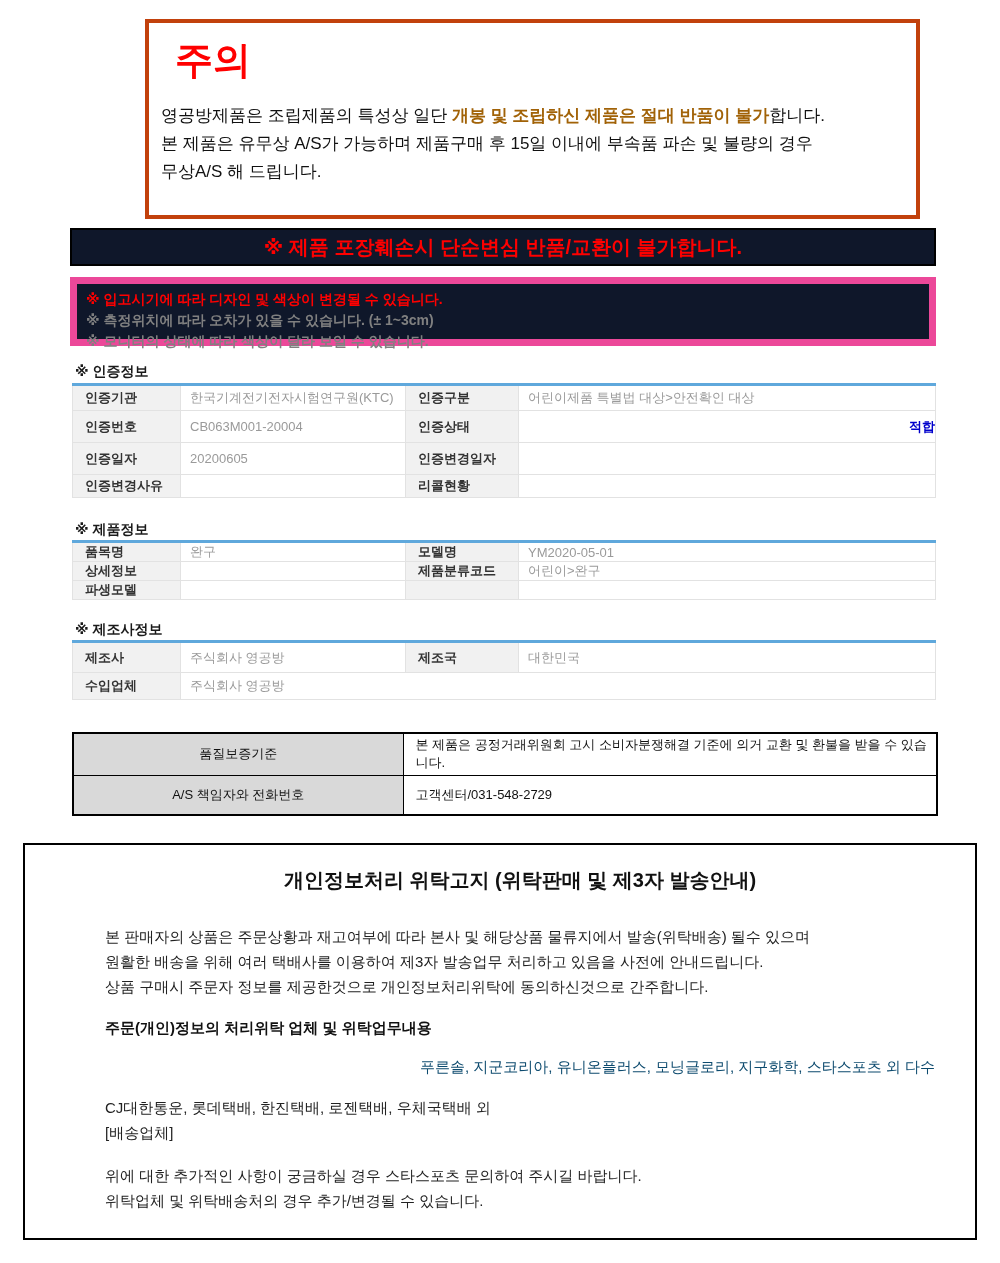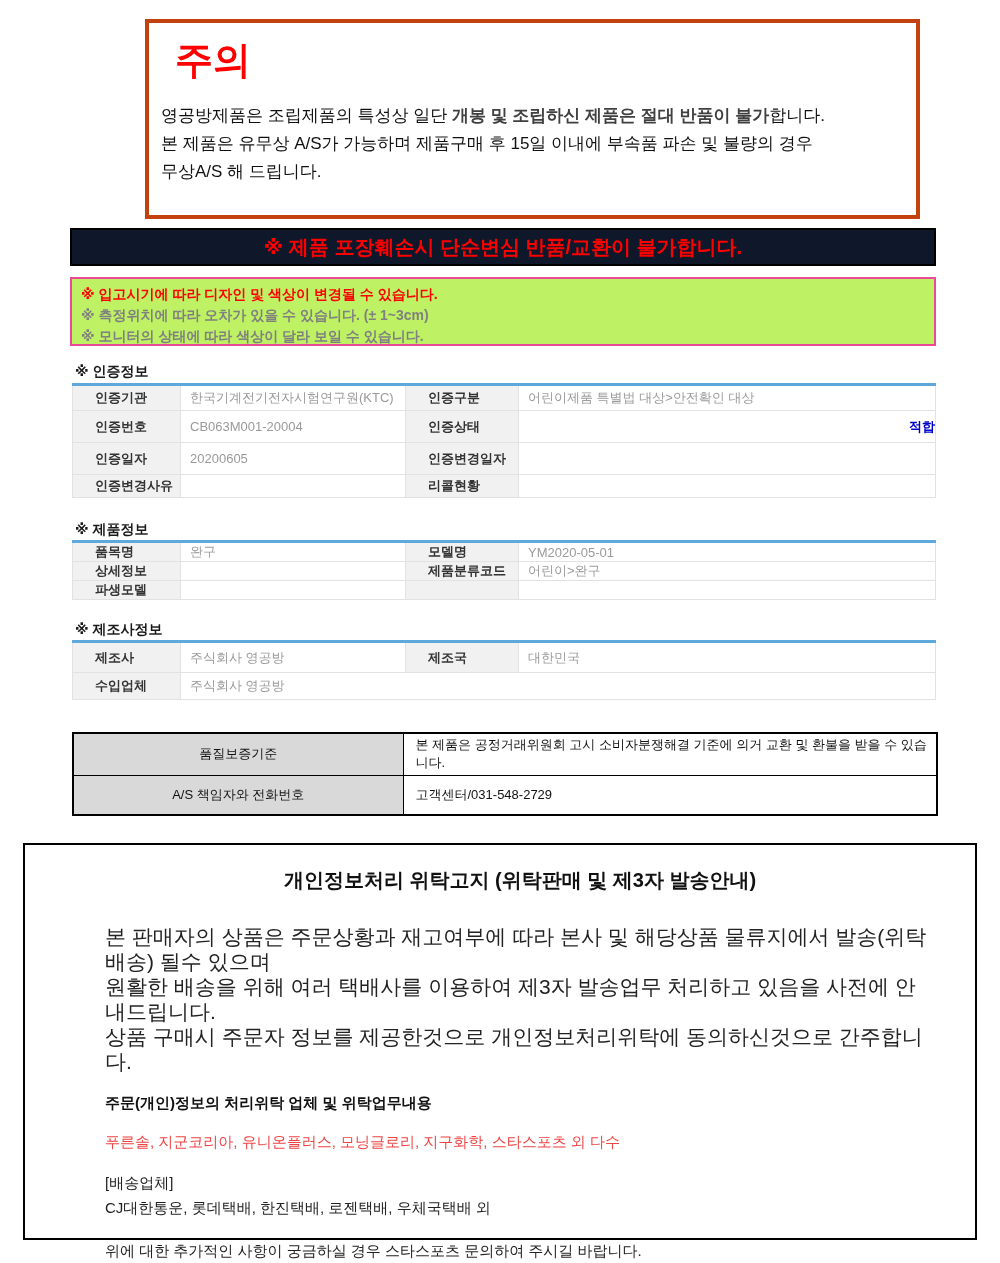--- a/index.html
+++ b/index.html
@@ -5,63 +5,63 @@
   * { margin:0; padding:0; box-sizing:border-box; }
   html,body { background:#ffffff; }
   body { font-family:"Liberation Sans","DejaVu Sans",sans-serif; }
   .page { position:relative; width:1000px; height:1263px; background:#ffffff; overflow:hidden; }
 
   
   .warning-box { position:absolute; left:145px; top:19px; width:775px; height:200px;
     border:4px solid #c2410c; background:#ffffff; }
   .warning-title { margin:12px 0 0 26px; font-size:38px; font-weight:bold; color:#ff0000; }
   .warning-body { margin:16px 12px 0 12px; font-size:17px; line-height:28px; color:#111111; }
-  .warning-red { color:#404040; font-weight:bold; }
+  .warning-red { color:#a16207; font-weight:bold; }
 
   
   .yellow-banner { position:absolute; left:70px; top:228px; width:866px; height:38px;
     background:#0f172a; border:2px solid #000000; text-align:center;
     font-size:20px; font-weight:bold; color:#ff0000; line-height:34px; }
 
   
   .notice-box { position:absolute; left:70px; top:277px; width:866px; height:69px;
-    border:2px solid #ec4899; background:#bef264; padding:5px 4px 0 9px; }
+    border:7px solid #ec4899; background:#0f172a; padding:5px 4px 0 9px; }
   .notice-line { font-size:14px; font-weight:bold; line-height:21px; }
   .notice-red { color:#ff0000; }
   .notice-gray { color:#808080; }
 
   
   .sec-heading { position:absolute; left:75px; font-size:14px; font-weight:bold; color:#1a1a1a; }
 
   
   .info-table { position:absolute; left:72px; width:863px; border-collapse:collapse;
     table-layout:fixed; border-top:3px solid #5fa8dc; }
   .info-table td { border:1px solid #e2e2e2; font-size:13px; overflow:hidden; white-space:nowrap; }
-  .info-table td.lbl { background:#f1f1f1; color:#333333; font-weight:bold; padding-left:22px; }
+  .info-table td.lbl { background:#f1f1f1; color:#333333; font-weight:bold; padding-left:12px; }
   .info-table td.val { background:#ffffff; color:#9a9a9a; padding-left:9px; }
   .info-table td.status-ok { color:#0000cc; font-weight:bold; text-align:right; padding-left:0; }
   col.c1 { width:108px; } col.c2 { width:225px; } col.c3 { width:113px; } col.c4 { width:417px; }
   tr.h26 { height:26px; } tr.h32 { height:32px; } tr.h23 { height:23px; }
   tr.h19 { height:19px; } tr.h31 { height:31px; } tr.h27 { height:27px; }
 
   
   .quality-table { position:absolute; left:72px; top:732px; width:866px; border-collapse:collapse;
     table-layout:fixed; border:2px solid #000000; }
   .quality-table td { border:1px solid #000000; font-size:13px; color:#111111; }
   .quality-table td.qlbl { width:330px; background:#d9d9d9; text-align:center; }
   .quality-table td.qval { background:#ffffff; padding-left:12px; }
   tr.h42 { height:42px; } tr.h40 { height:40px; }
 
   
   .privacy-box { position:absolute; left:23px; top:843px; width:954px; height:397px;
     border:2px solid #000000; background:#ffffff; padding:0 40px 0 80px; }
   .privacy-title { margin-top:22px; text-align:center; font-size:20px; font-weight:bold; color:#111111; }
-  .privacy-para { margin-top:30px; font-size:21px; line-height:25px; color:#222222; }
+  .privacy-para { margin-top:30px; font-size:15px; line-height:25px; color:#222222; }
   .privacy-sub { margin-top:20px; font-size:15px; font-weight:bold; color:#111111; }
-  .privacy-companies { margin-top:20px; font-size:15px; color:#ef4444; }
+  .privacy-companies { margin-top:20px; font-size:15px; color:#0c4a6e;text-align:right; }
   .privacy-carriers { margin-top:18px; font-size:15px; line-height:25px; color:#222222; }
   .privacy-footer { margin-top:18px; font-size:15px; line-height:25px; color:#222222; }
 </style>
 </head>
 <body>
 
 <div class="page">
 
   <div class="warning-box">
     <div class="warning-title">주의</div>
@@ -184,22 +184,22 @@
   <div class="privacy-box">
     <div class="privacy-title">개인정보처리 위탁고지 (위탁판매 및 제3자 발송안내)</div>
     <div class="privacy-para">
       <div>본 판매자의 상품은 주문상황과 재고여부에 따라 본사 및 해당상품 물류지에서 발송(위탁배송) 될수 있으며</div>
       <div>원활한 배송을 위해 여러 택배사를 이용하여 제3자 발송업무 처리하고 있음을 사전에 안내드립니다.</div>
       <div>상품 구매시 주문자 정보를 제공한것으로 개인정보처리위탁에 동의하신것으로 간주합니다.</div>
     </div>
     <div class="privacy-sub">주문(개인)정보의 처리위탁 업체 및 위탁업무내용</div>
     <div class="privacy-companies">푸른솔, 지군코리아, 유니온플러스, 모닝글로리, 지구화학, 스타스포츠 외 다수</div>
     <div class="privacy-carriers">
+      <div>CJ대한통운, 롯데택배, 한진택배, 로젠택배, 우체국택배 외</div>
       <div>[배송업체]</div>
-      <div>CJ대한통운, 롯데택배, 한진택배, 로젠택배, 우체국택배 외</div>
     </div>
     <div class="privacy-footer">
       <div>위에 대한 추가적인 사항이 궁금하실 경우 스타스포츠 문의하여 주시길 바랍니다.</div>
       <div>위탁업체 및 위탁배송처의 경우 추가/변경될 수 있습니다.</div>
     </div>
   </div>
 
 </div>
 
 </body></html>

